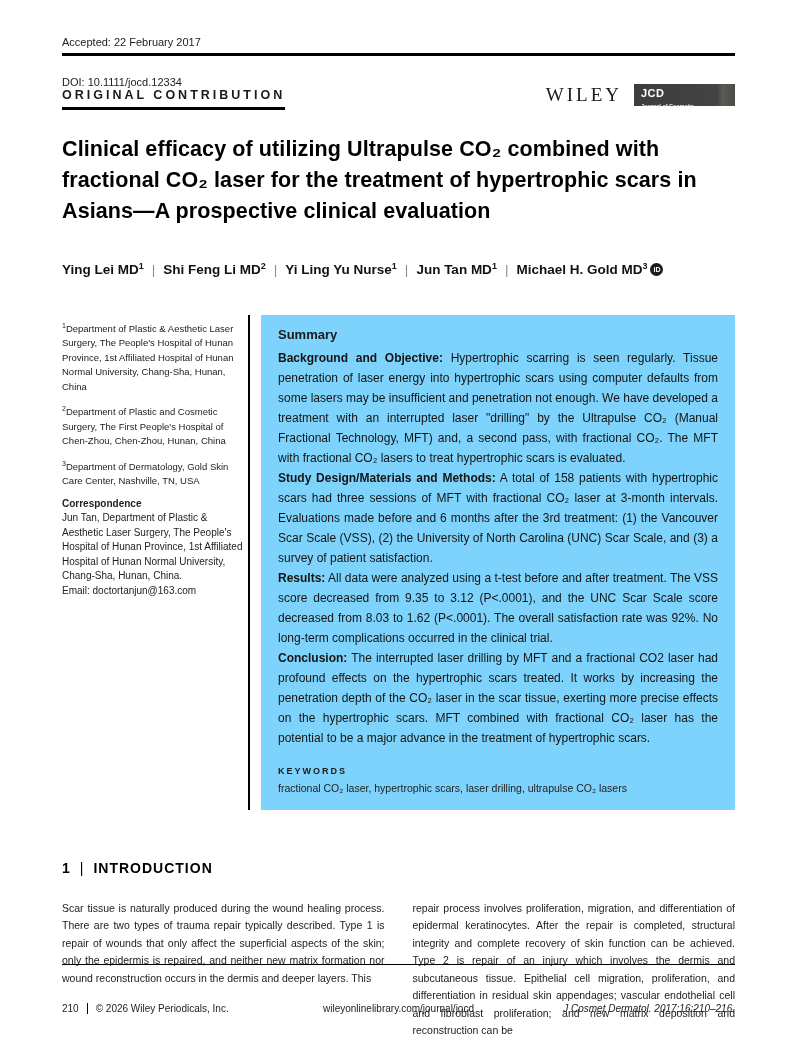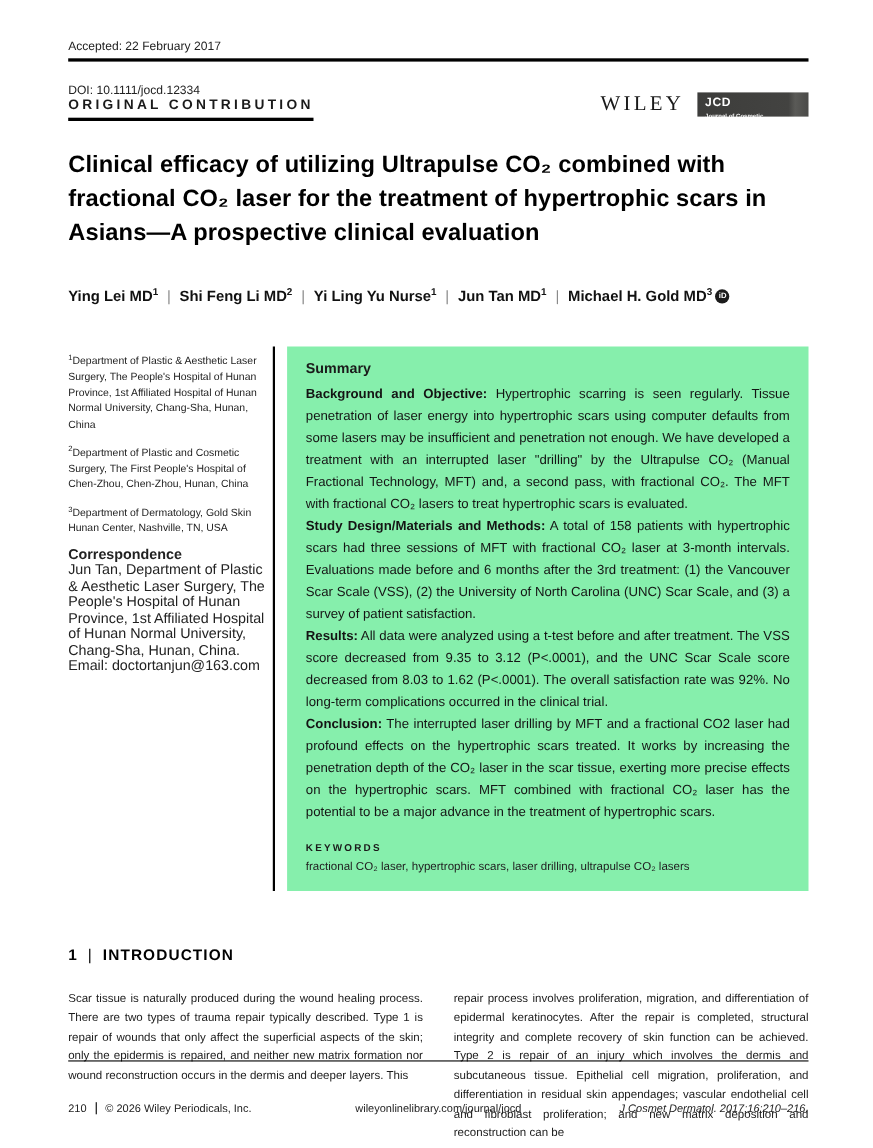--- a/index.html
+++ b/index.html
@@ -44,26 +44,26 @@
     display: inline-block; width: 13px; height: 13px; border-radius: 50%;
     background: #1c1c1c; color: #fff; font-size: 7px; font-weight: 700;
     text-align: center; line-height: 13px; vertical-align: middle; margin-left: 3px;
     cursor: pointer;
   }
   
   .info-row { margin-top: 32px; display: flex; align-items: stretch; }
   .side-col { width: 186px; flex: 0 0 186px; padding-top: 4px; }
   .aff { font-size: 9.5px; line-height: 14.5px; color: #222; margin-bottom: 8px; }
   .aff sup, .corr sup { font-size: 7px; }
-  .corr { margin-top: 6px; font-size: 13px; line-height: 14.5px; color: #222; }
+  .corr { margin-top: 6px; font-size: 10px; line-height: 14.5px; color: #222; }
   .corr-head { font-weight: 700; }
   .email-link { color: #222; text-decoration: none; cursor: pointer; }
   .divider { width: 2px; background: #000; flex: 0 0 2px; }
   .summary-box {
-    flex: 1; margin-left: 11px; background: #86efac;
+    flex: 1; margin-left: 11px; background: #7dd3fc;
     padding: 12px 17px 14px 17px;
   }
   .summary-head { font-size: 13px; font-weight: 700; margin-bottom: 6px; }
   .summary-box p {
     font-size: 12px; line-height: 20px; text-align: justify; color: #141414;
   }
   .summary-box p b { font-weight: 700; }
   .kw-head { margin-top: 18px; font-size: 9px; font-weight: 700; letter-spacing: 2px; }
   .kw-text { margin-top: 5px; font-size: 10.5px; line-height: 15px; color: #222; }
   
@@ -110,21 +110,21 @@
 
   <div class="authors">
     <span><span>Ying Lei MD</span><sup>1</sup></span><span class="author-sep">|</span><span><span>Shi Feng Li MD</span><sup>2</sup></span><span class="author-sep">|</span><span><span>Yi Ling Yu Nurse</span><sup>1</sup></span><span class="author-sep">|</span><span><span>Jun Tan MD</span><sup>1</sup></span><span class="author-sep">|</span><span><span>Michael H. Gold MD</span><sup>3</sup></span><span class="orcid">iD</span>
   </div>
 
   <div class="info-row">
 
     <div class="side-col">
       <div class="aff"><sup>1</sup><span>Department of Plastic &amp; Aesthetic Laser Surgery, The People's Hospital of Hunan Province, 1st Affiliated Hospital of Hunan Normal University, Chang-Sha, Hunan, China</span></div>
       <div class="aff"><sup>2</sup><span>Department of Plastic and Cosmetic Surgery, The First People's Hospital of Chen-Zhou, Chen-Zhou, Hunan, China</span></div>
-      <div class="aff"><sup>3</sup><span>Department of Dermatology, Gold Skin Hunan Center, Nashville, TN, USA</span></div>
+      <div class="aff"><sup>3</sup><span>Department of Dermatology, Gold Skin Care Center, Nashville, TN, USA</span></div>
 
       <div class="corr">
         <div class="corr-head">Correspondence</div>
         <div>Jun Tan, Department of Plastic &amp; Aesthetic Laser Surgery, The People's Hospital of Hunan Province, 1st Affiliated Hospital of Hunan Normal University, Chang-Sha, Hunan, China.</div>
         <div><span>Email: </span><a class="email-link">doctortanjun@163.com</a></div>
       </div>
     </div>
 
     <div class="divider"></div>
 

